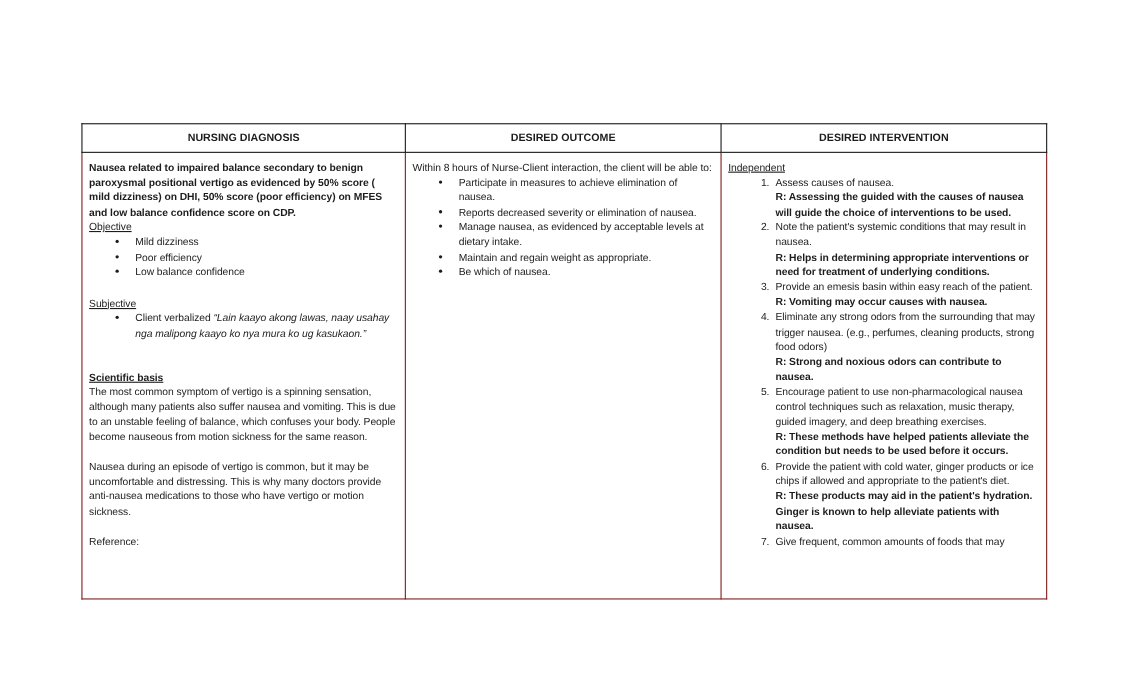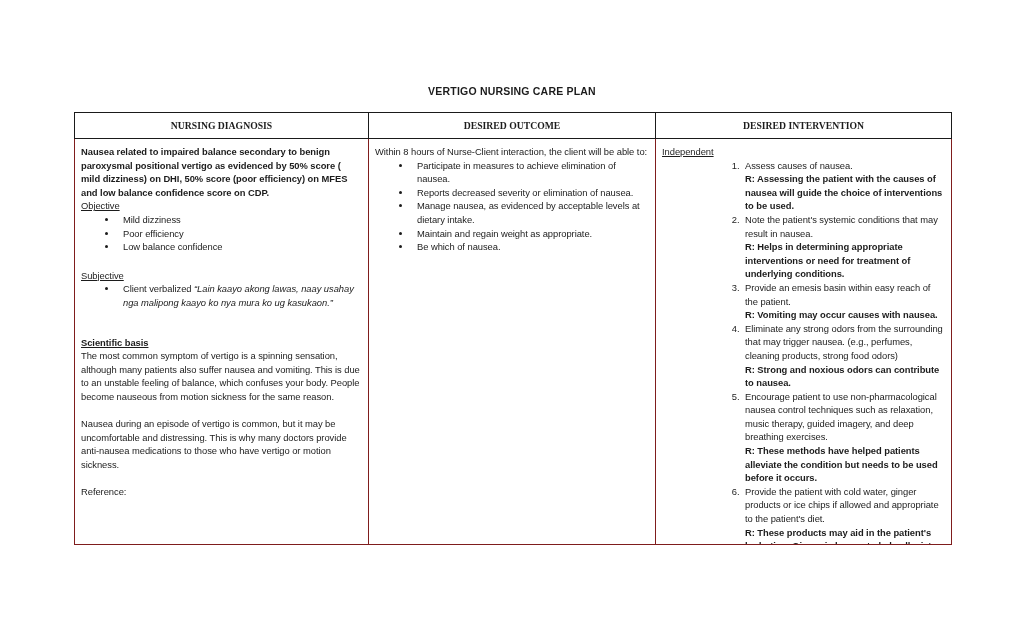--- a/index.html
+++ b/index.html
@@ -33,54 +33,52 @@
     background: #ffffff;
   }
   th {
     border: 1px solid #1a1a1a;
     height: 26px;
     font-size: 9.7px;
     font-weight: 700;
     text-align: center;
     vertical-align: middle;
     padding: 2px;
-    font-family: Liberation Serif, serif;
   }
   td {
     border: 1px solid #7f1d1d;
     vertical-align: top;
     padding: 0;
   }
   .cell-inner {
     height: 405px;
     overflow: hidden;
     padding: 6px 6px 4px 6px;
     font-size: 9.4px;
     line-height: 13.6px;
     letter-spacing: -0.05px;
   }
   .bold { font-weight: 700; }
   .underline { text-decoration: underline; }
   .italic { font-style: italic; }
   ul.bullets { margin: 0; padding-left: 37px; list-style: disc; }
   ul.bullets > li { padding-left: 5px; }
   ol.numbered { margin: 0; padding-left: 40px; list-style: decimal; }
-  ol.numbered > li { padding-left: 3px; margin-left: 40px; }
+  ol.numbered > li { padding-left: 3px; }
   .rationale { font-weight: 700; }
   .gap-1 { margin-top: 13.6px; }
   .gap-obj { }
   .gap-subj { margin-top: 15px; }
   .gap-sci { margin-top: 26px; font-weight: bold; }
 </style>
 </head>
 <body>
 
 <div class="page">
 
-  <div class="doc-title">VERTIGO NURSING CARE PLAN</div>
 
   <table class="care-plan">
     <colgroup>
       <col style="width:294px">
       <col style="width:287px">
       <col style="width:296px">
     </colgroup>
     <thead>
       <tr>
         <th>NURSING DIAGNOSIS</th>
@@ -125,21 +123,21 @@
               </ul>
           </div>
         </td>
 
         <td>
           <div class="cell-inner">
             <div class="underline">Independent</div>
             <ol class="numbered">
                 <li>
                   <div>Assess causes of nausea.</div>
-                  <div class="rationale">R: Assessing the patient with the causes of nausea will guide the choice of interventions to be used.</div>
+                  <div class="rationale">R: Assessing the guided with the causes of nausea will guide the choice of interventions to be used.</div>
                 </li>
                 <li>
                   <div>Note the patient's systemic conditions that may result in nausea.</div>
                   <div class="rationale">R: Helps in determining appropriate interventions or need for treatment of underlying conditions.</div>
                 </li>
                 <li>
                   <div>Provide an emesis basin within easy reach of the patient.</div>
                   <div class="rationale">R: Vomiting may occur causes with nausea.</div>
                 </li>
                 <li>

